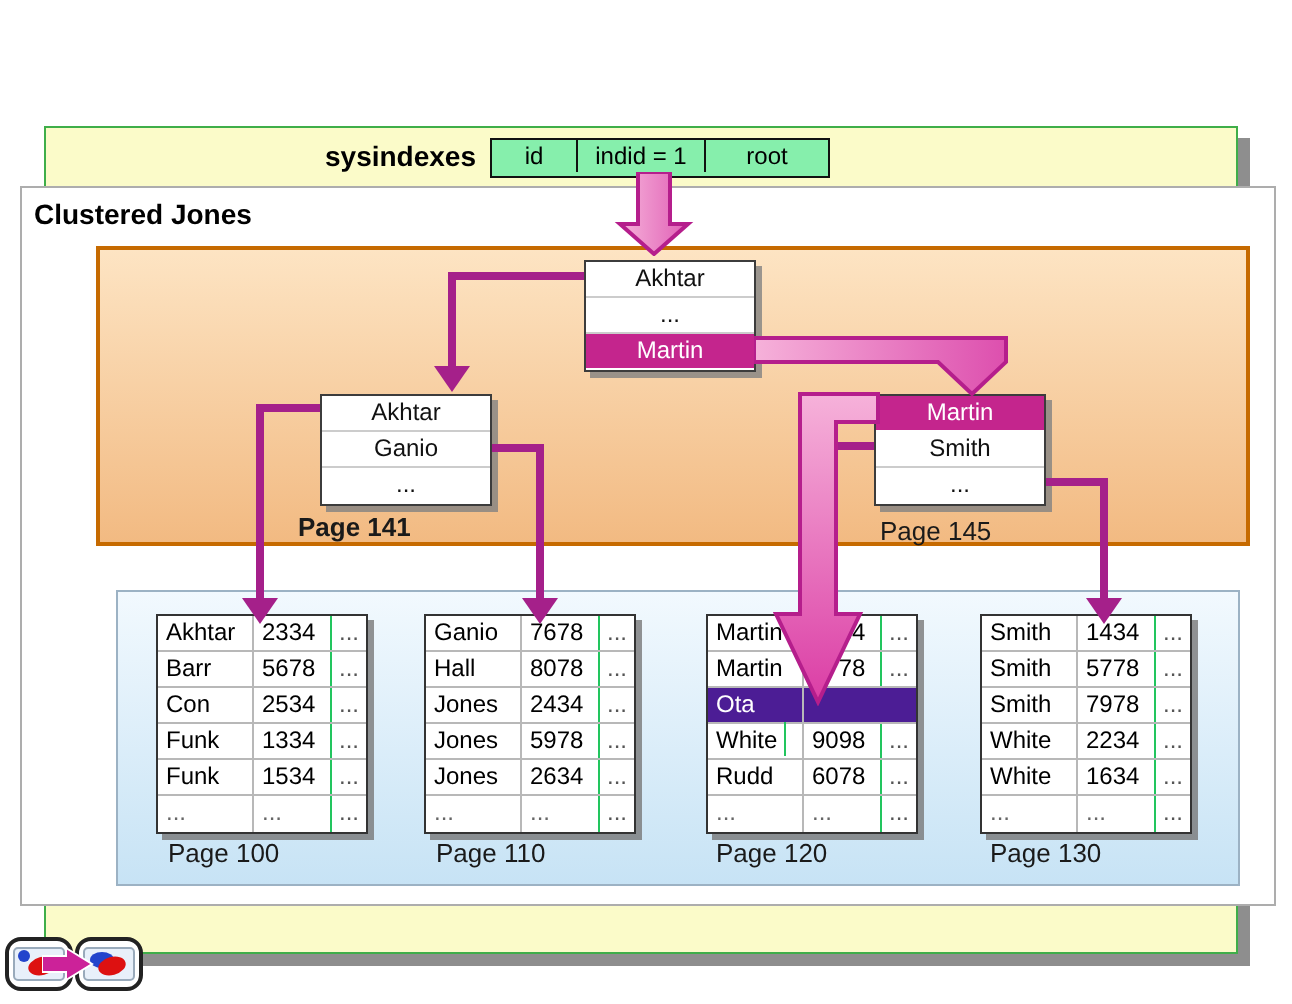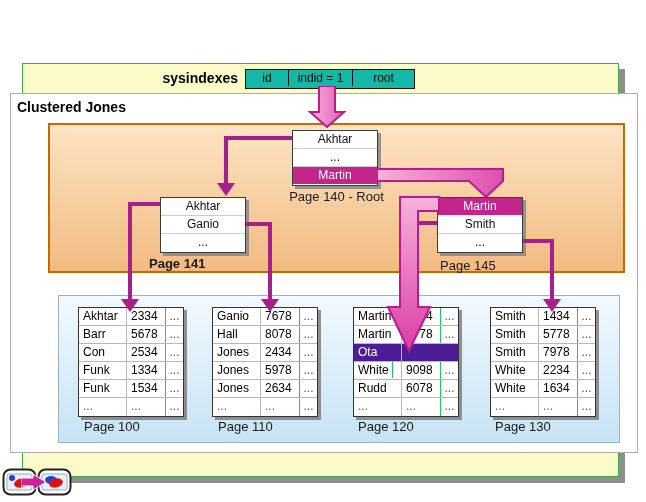--- a/index.html
+++ b/index.html
@@ -8,21 +8,21 @@
   .abs{position:absolute;}
 
   #title{left:14px;top:12px;font-size:26px;font-weight:bold;letter-spacing:-0.5px;z-index:2;}
 
   
   #yellowband{left:22px;top:63px;width:595px;height:412px;background:#fbfbc9;
               border:1px solid #3fae49;box-shadow:6px 6px 0 #8e8e8e;z-index:1;}
 
   
   #syslabel{left:118px;top:70px;width:120px;text-align:right;font-size:14px;font-weight:bold;z-index:4;}
-  #systable{left:245px;top:69px;height:18px;display:flex;background:#14b8a6;border:1px solid #111;z-index:4;}
+  #systable{left:245px;top:69px;height:18px;display:flex;background:#86efac;border:1px solid #111;z-index:4;}
   #systable .scell{box-sizing:border-box;height:16px;line-height:16px;text-align:center;font-size:12px;
                    border-right:1px solid #111;}
   #systable .scell:last-child{border-right:none;}
   .sc1{width:43px;} .sc2{width:64px;} .sc3{width:61px;}
 
   
   #panel{left:10px;top:93px;width:626px;height:358px;background:#fff;border:1px solid #adadad;z-index:2;}
   #cilabel{left:17px;top:99px;font-size:14px;font-weight:bold;z-index:3;}
 
   
@@ -109,21 +109,20 @@
 
   <div class="abs edge" style="left:523px;top:239px;width:29px;height:4px;"></div>
   <div class="abs edge" style="left:550px;top:239px;width:4px;height:61px;"></div>
   <div class="abs ah" style="left:543px;top:299px;"></div>
 
   <div id="node-root" class="abs node">
       <div class="nrow">Akhtar</div>
       <div class="nrow">...</div>
       <div class="nrow hl">Martin</div>
     </div>
-  <div id="lbl-root" class="abs pagelabel">Page 140 - Root</div>
 
   <div id="node-141" class="abs node">
       <div class="nrow">Akhtar</div>
       <div class="nrow">Ganio</div>
       <div class="nrow">...</div>
     </div>
   <div id="lbl-141" class="abs pagelabel">Page 141</div>
 
   <div id="node-145" class="abs node">
       <div class="nrow hl">Martin</div>

